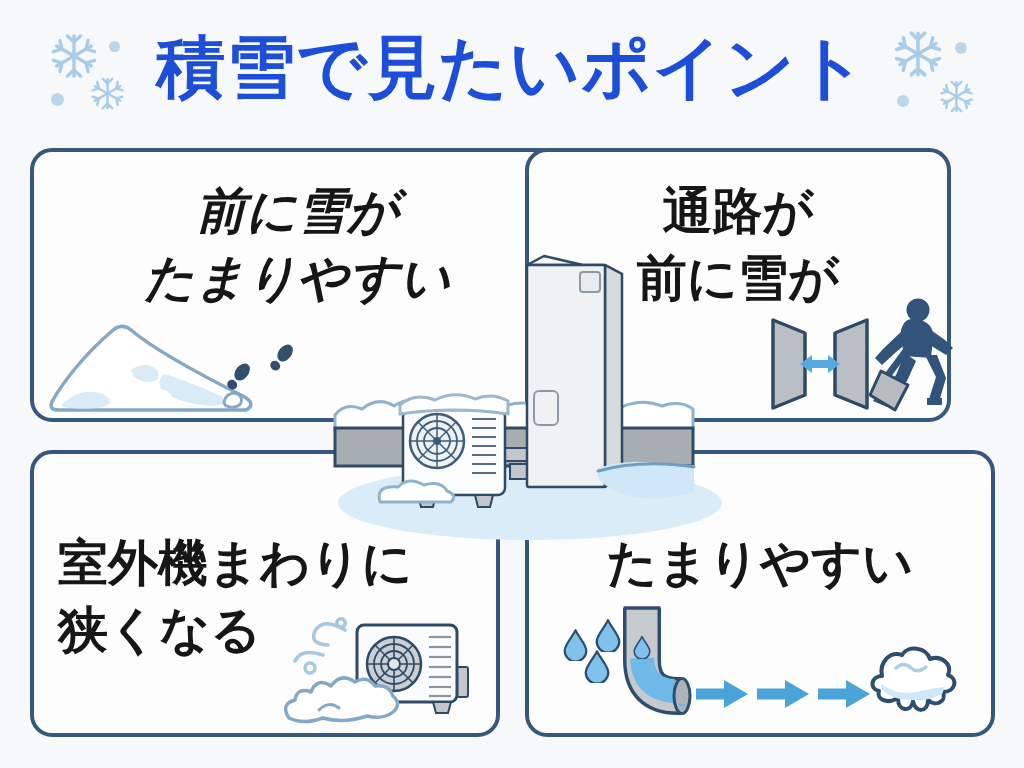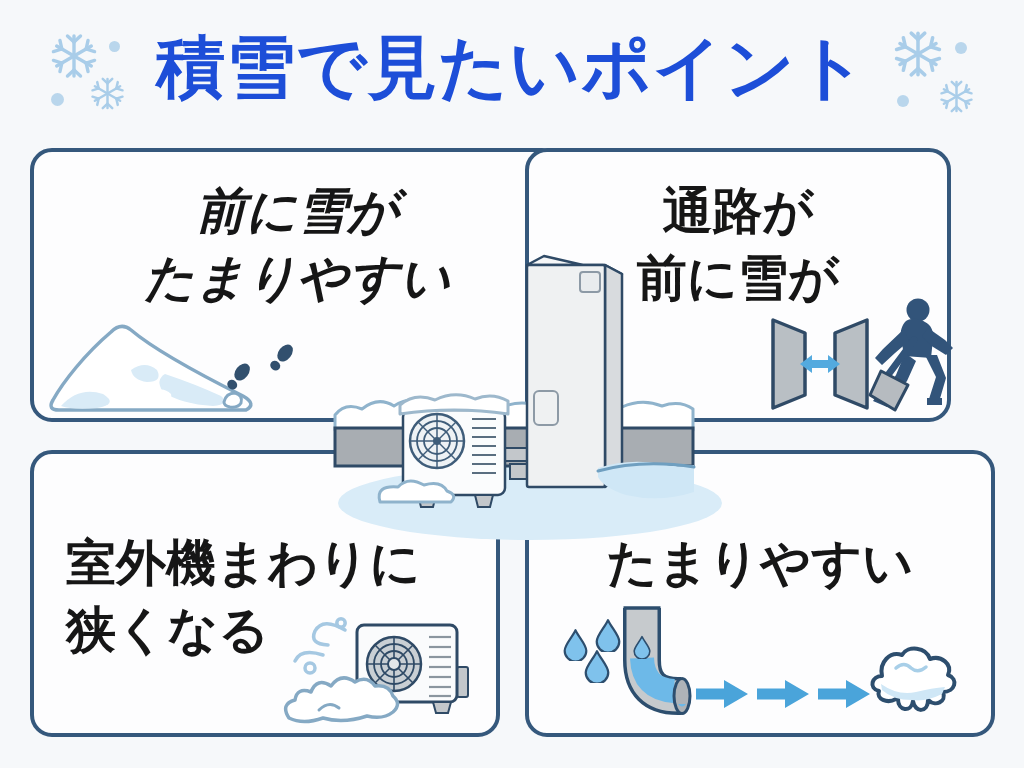--- a/index.html
+++ b/index.html
@@ -35,21 +35,21 @@
   .box-tr{left:525px;top:148px;width:426px;height:274px;}
   .box-bl{left:30px;top:450px;width:470px;height:287px;}
   .box-br{left:525px;top:450px;width:470px;height:287px;}
   .box-text{
     position:absolute;left:0;right:0;
     font-size:50px;font-weight:900;line-height:1.34;
     color:#161616;text-align:center;
     white-space:nowrap;
   }
   .box-tl .box-text,.box-tr .box-text{top:26px;}
-  .box-bl .box-text{top:76px;text-align:left;padding-left:32px;}
+  .box-bl .box-text{top:76px;text-align:left;padding-left:24px;}
   .box-br .box-text{top:76px;}
   
   .icon-layer{position:absolute;z-index:3;pointer-events:none;}
   .center-art{position:absolute;left:330px;top:245px;z-index:4;pointer-events:none;}
 </style>
 </head>
 <body>
 
 <div class="canvas">
 

